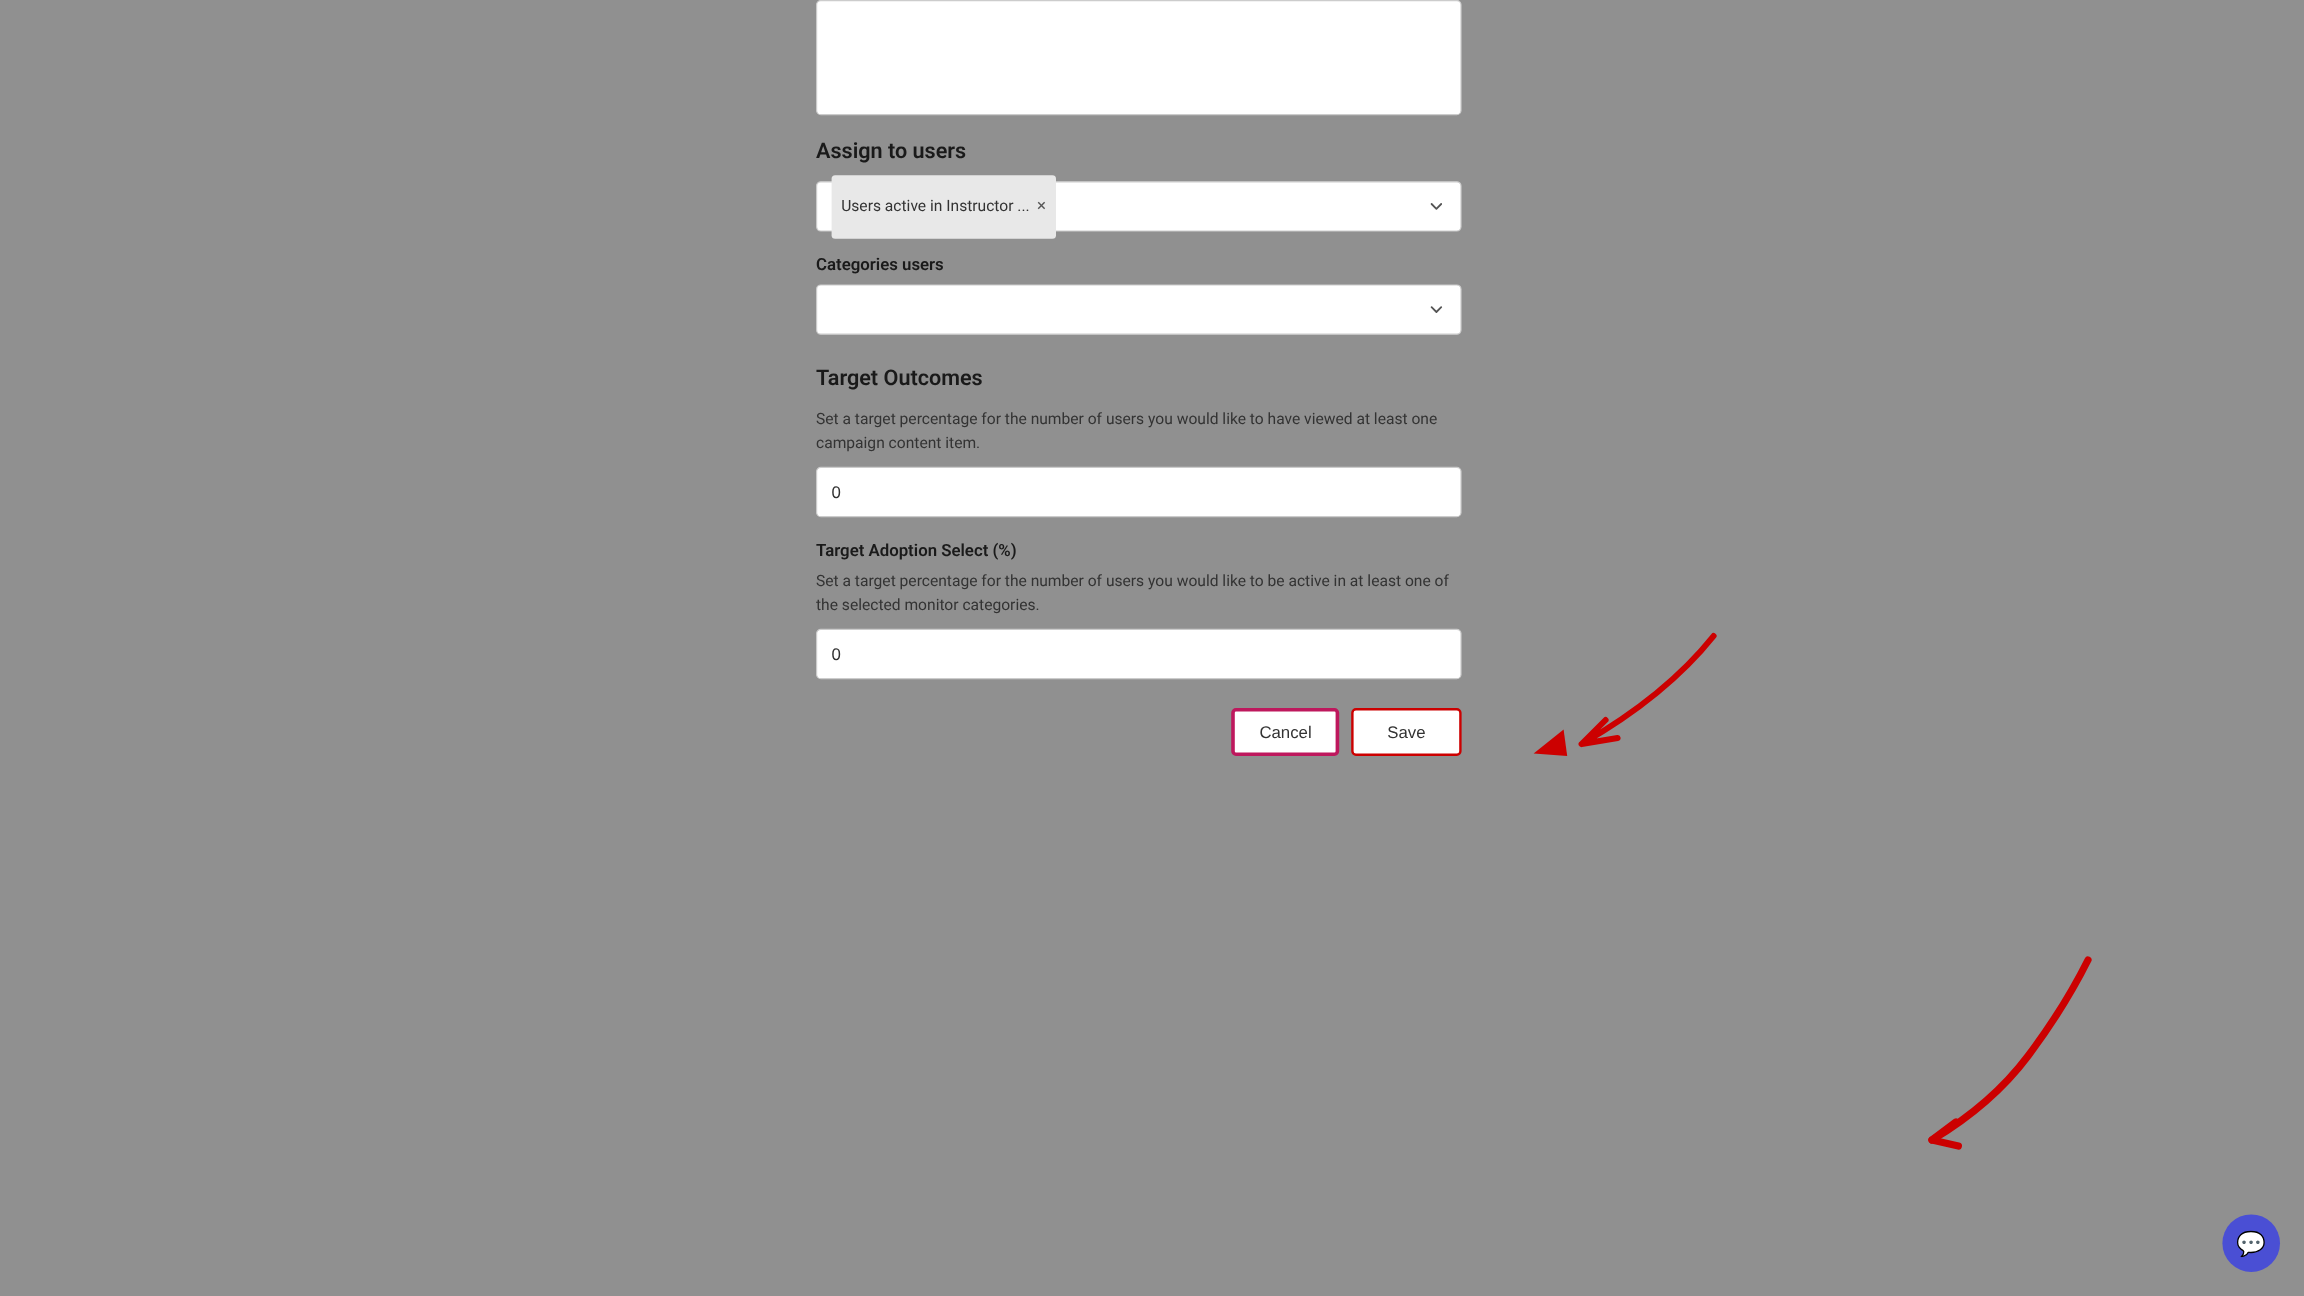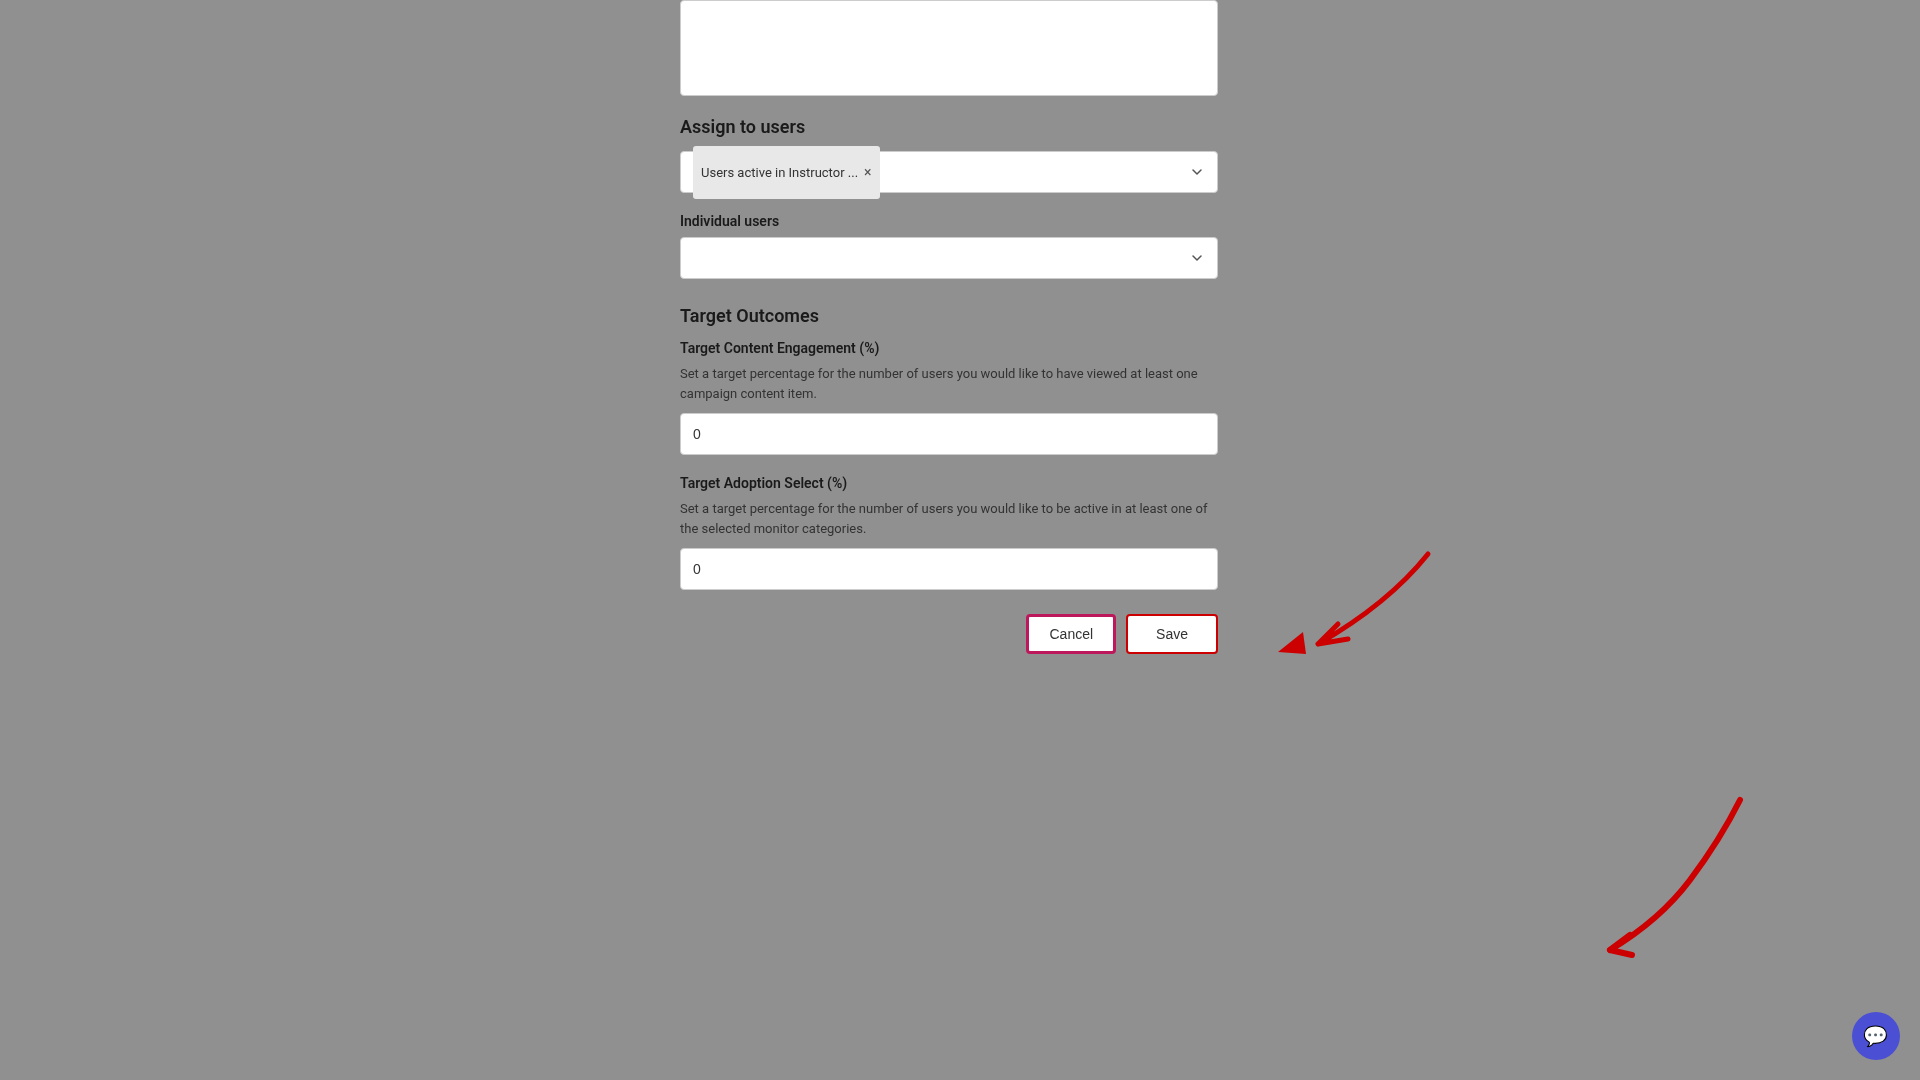--- a/index.html
+++ b/index.html
@@ -193,35 +193,34 @@
             <span>Users active in Instructor ...</span>
             <span class="dropdown-tag-close">×</span>
           </div>
           <svg class="chevron-icon" viewBox="0 0 16 16" fill="none" xmlns="http://www.w3.org/2000/svg">
             <path d="M4 6l4 4 4-4" stroke="#555" stroke-width="1.5" stroke-linecap="round" stroke-linejoin="round"></path>
           </svg>
         </div>
       </div>
 
       <div class="field-group">
-        <div class="field-label">Individual users</div>
+        <div class="field-label">Categories users</div>
         <div class="dropdown">
           <span></span>
           <svg class="chevron-icon" viewBox="0 0 16 16" fill="none" xmlns="http://www.w3.org/2000/svg">
             <path d="M4 6l4 4 4-4" stroke="#555" stroke-width="1.5" stroke-linecap="round" stroke-linejoin="round"></path>
           </svg>
         </div>
       </div>
     </div>
 
     <div class="target-outcomes-section">
       <div class="section-title">Target Outcomes</div>
 
       <div class="field-group">
-        <div class="field-label">Target Content Engagement (%)</div>
         <div class="field-description">Set a target percentage for the number of users you would like to have viewed at least one campaign content item.</div>
         <input class="text-input" type="text" value="0" style="">
       </div>
 
 
       <div class="field-group">
         <div class="field-label">Target Adoption Select (%)</div>
         <div class="field-description">Set a target percentage for the number of users you would like to be active in at least one of the selected monitor categories.</div>
         <input class="text-input" type="text" value="0" style="">
       </div>

